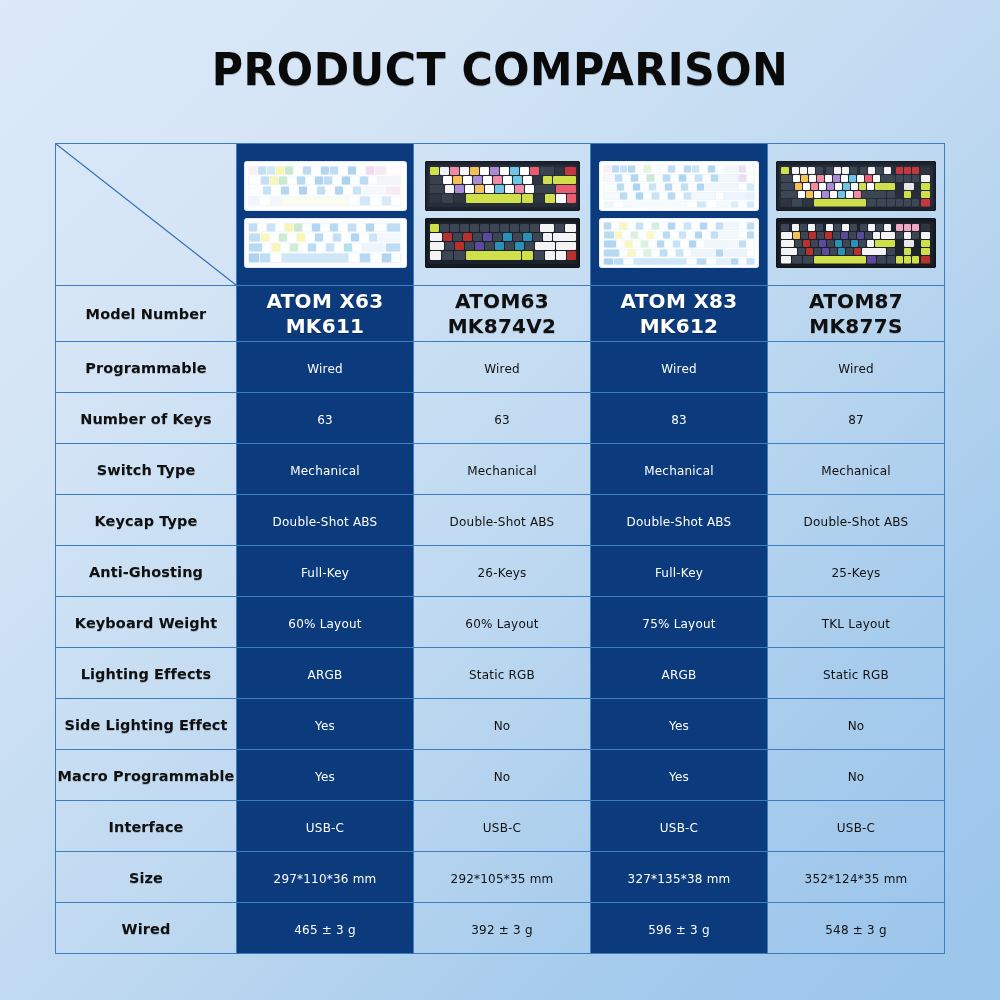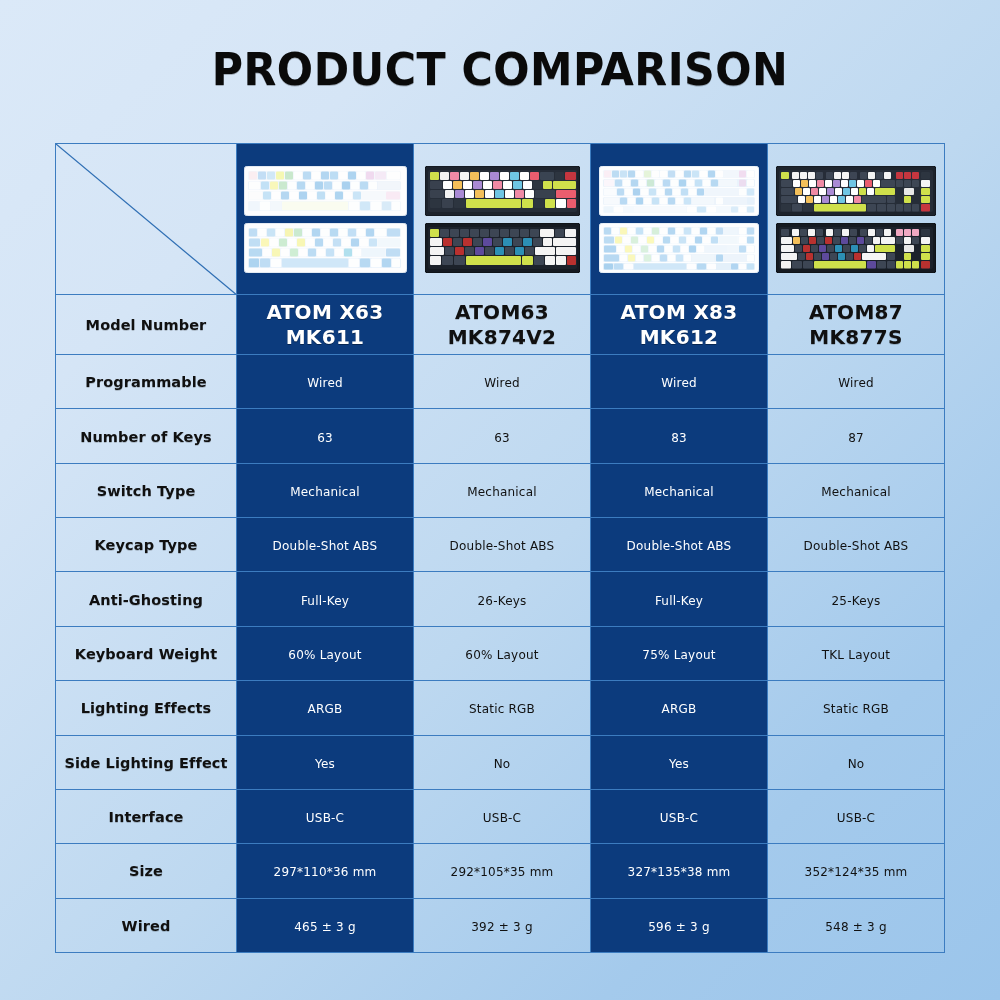--- a/index.html
+++ b/index.html
@@ -857,20 +857,27 @@
     </tr>
 
     <tr class="data-row">
       <td class="lt"><span class="label-cell">Side Lighting Effect</span></td>
       <td class="hl"><span class="data-cell">Yes</span></td>
       <td class="lt"><span class="data-cell">No</span></td>
       <td class="hl"><span class="data-cell">Yes</span></td>
       <td class="lt"><span class="data-cell">No</span></td>
     </tr>
 
+    <tr class="data-row">
+      <td class="lt"><span class="label-cell">Macro Programmable</span></td>
+      <td class="hl"><span class="data-cell">Yes</span></td>
+      <td class="lt"><span class="data-cell">No</span></td>
+      <td class="hl"><span class="data-cell">Yes</span></td>
+      <td class="lt"><span class="data-cell">No</span></td>
+    </tr>
 
     <tr class="data-row">
       <td class="lt"><span class="label-cell">Interface</span></td>
       <td class="hl"><span class="data-cell">USB-C</span></td>
       <td class="lt"><span class="data-cell">USB-C</span></td>
       <td class="hl"><span class="data-cell">USB-C</span></td>
       <td class="lt"><span class="data-cell">USB-C</span></td>
     </tr>
 
     <tr class="data-row">

